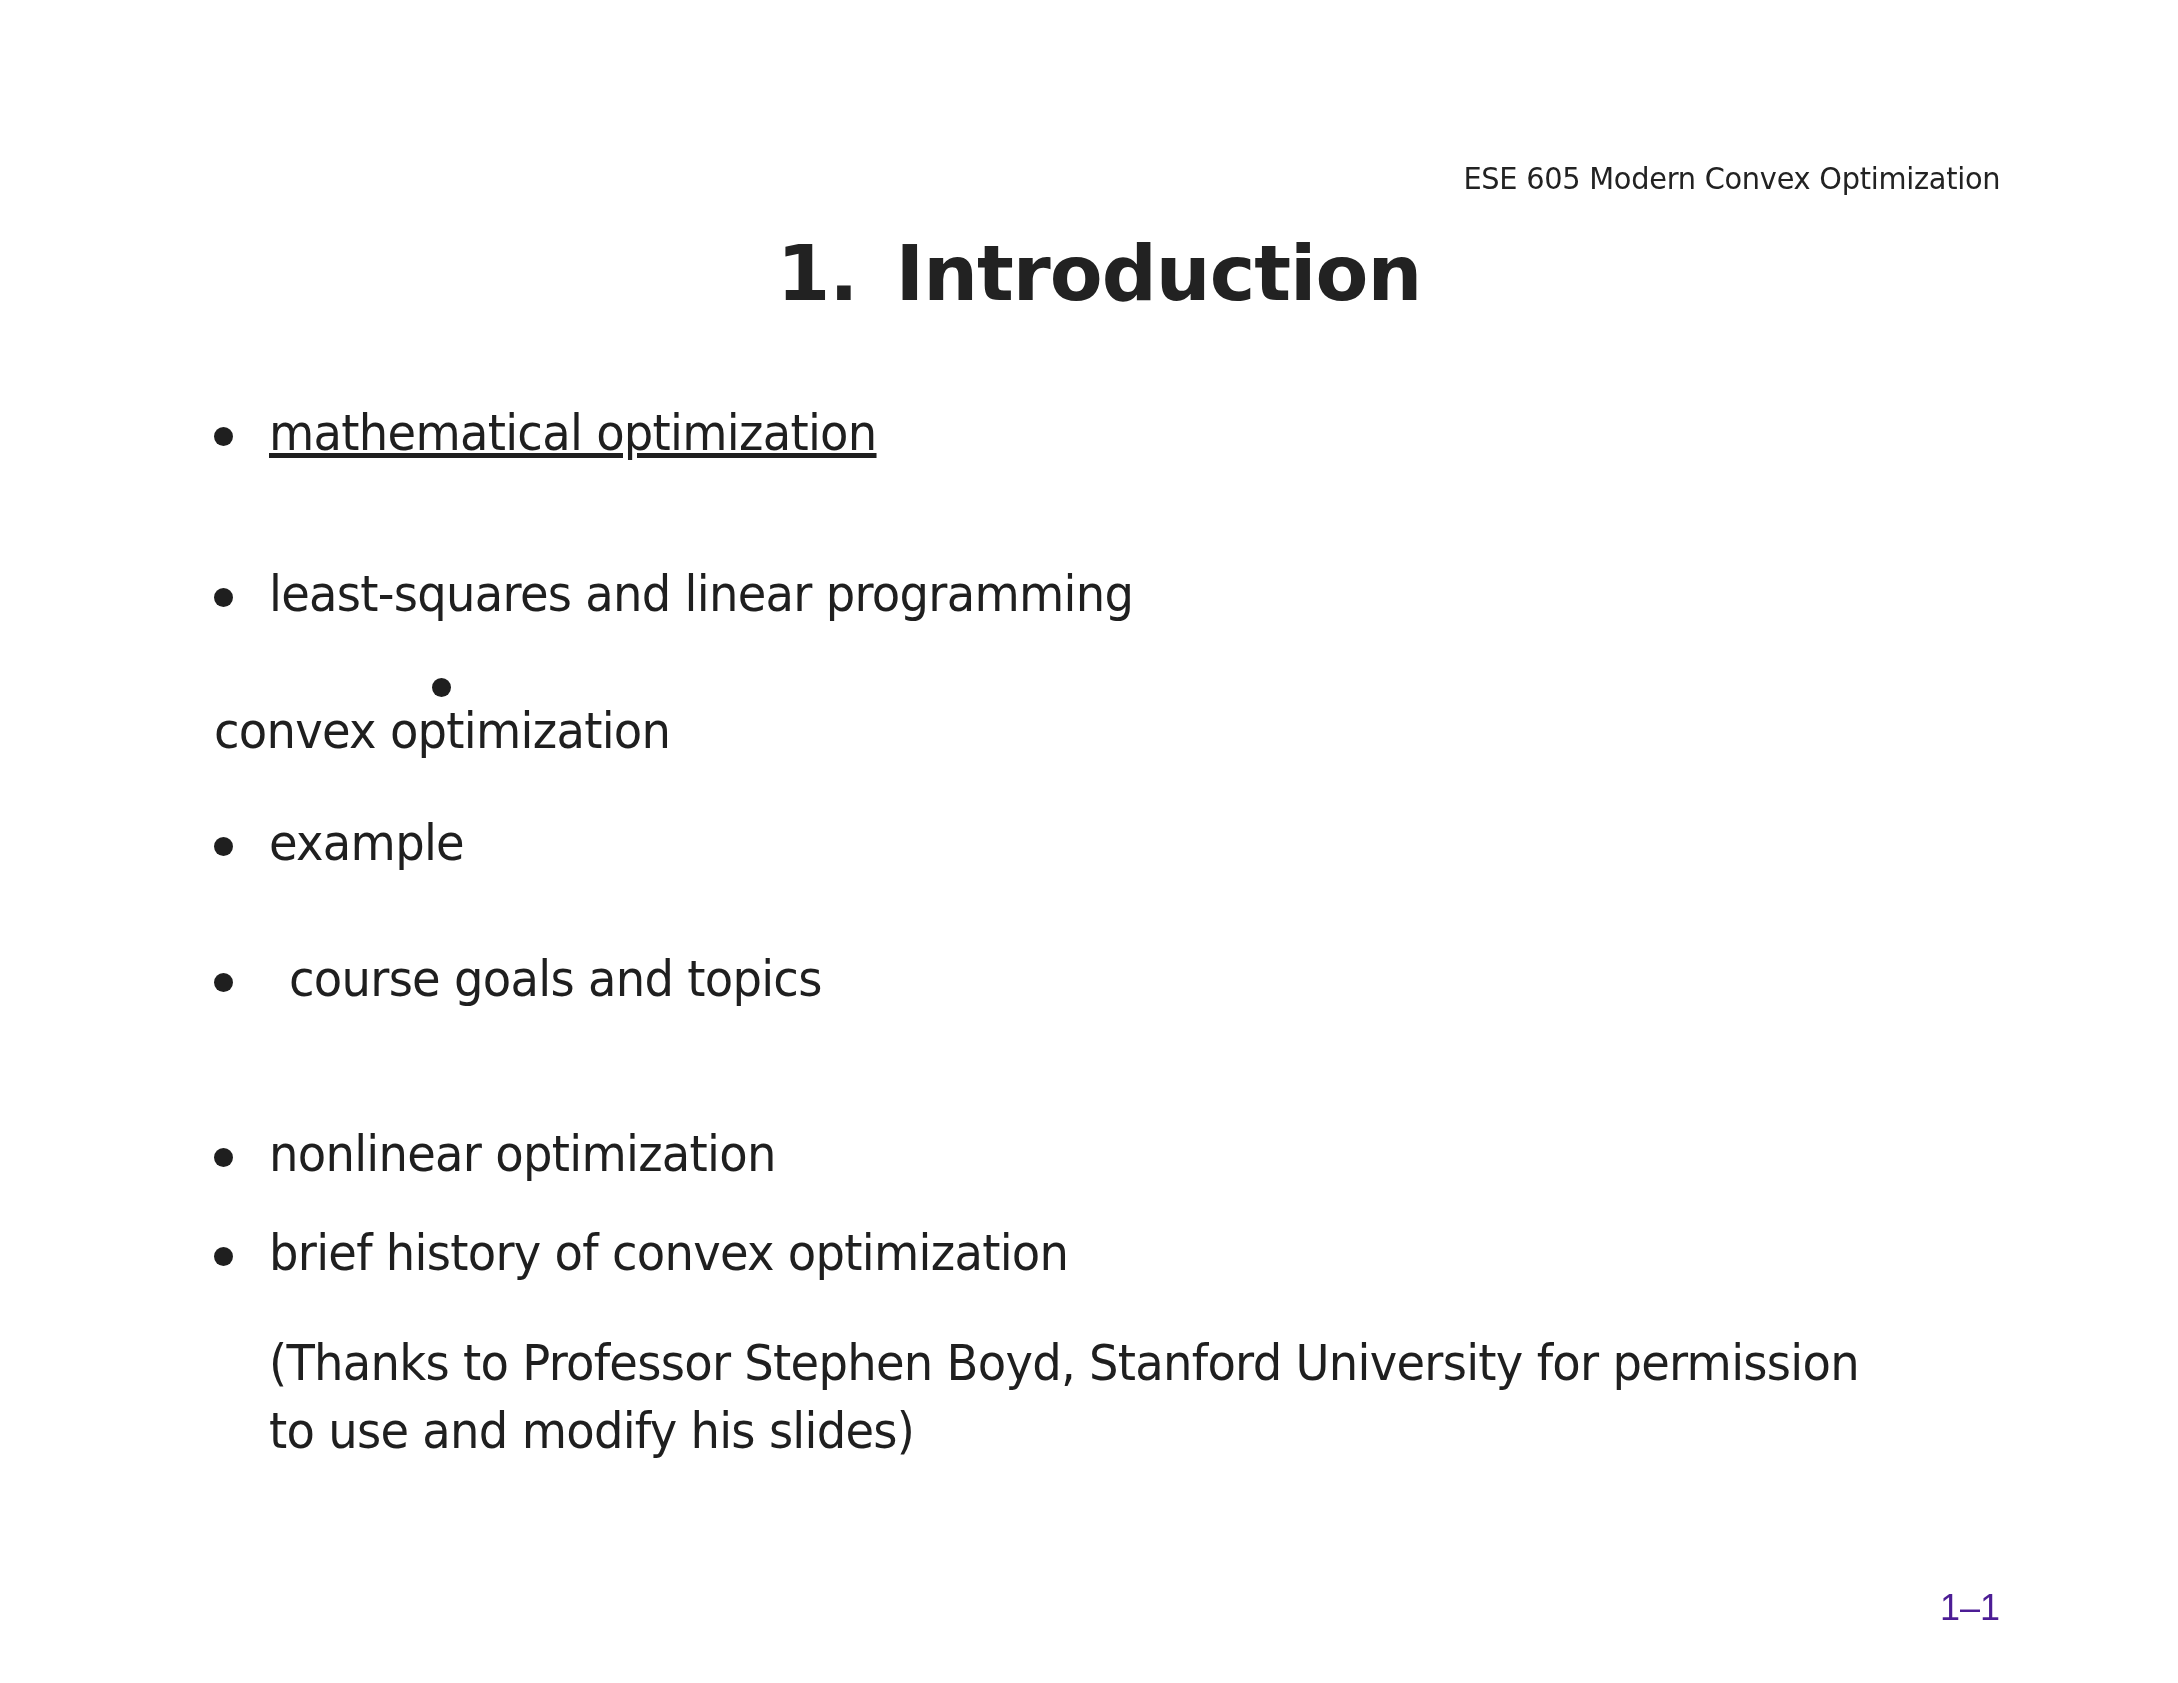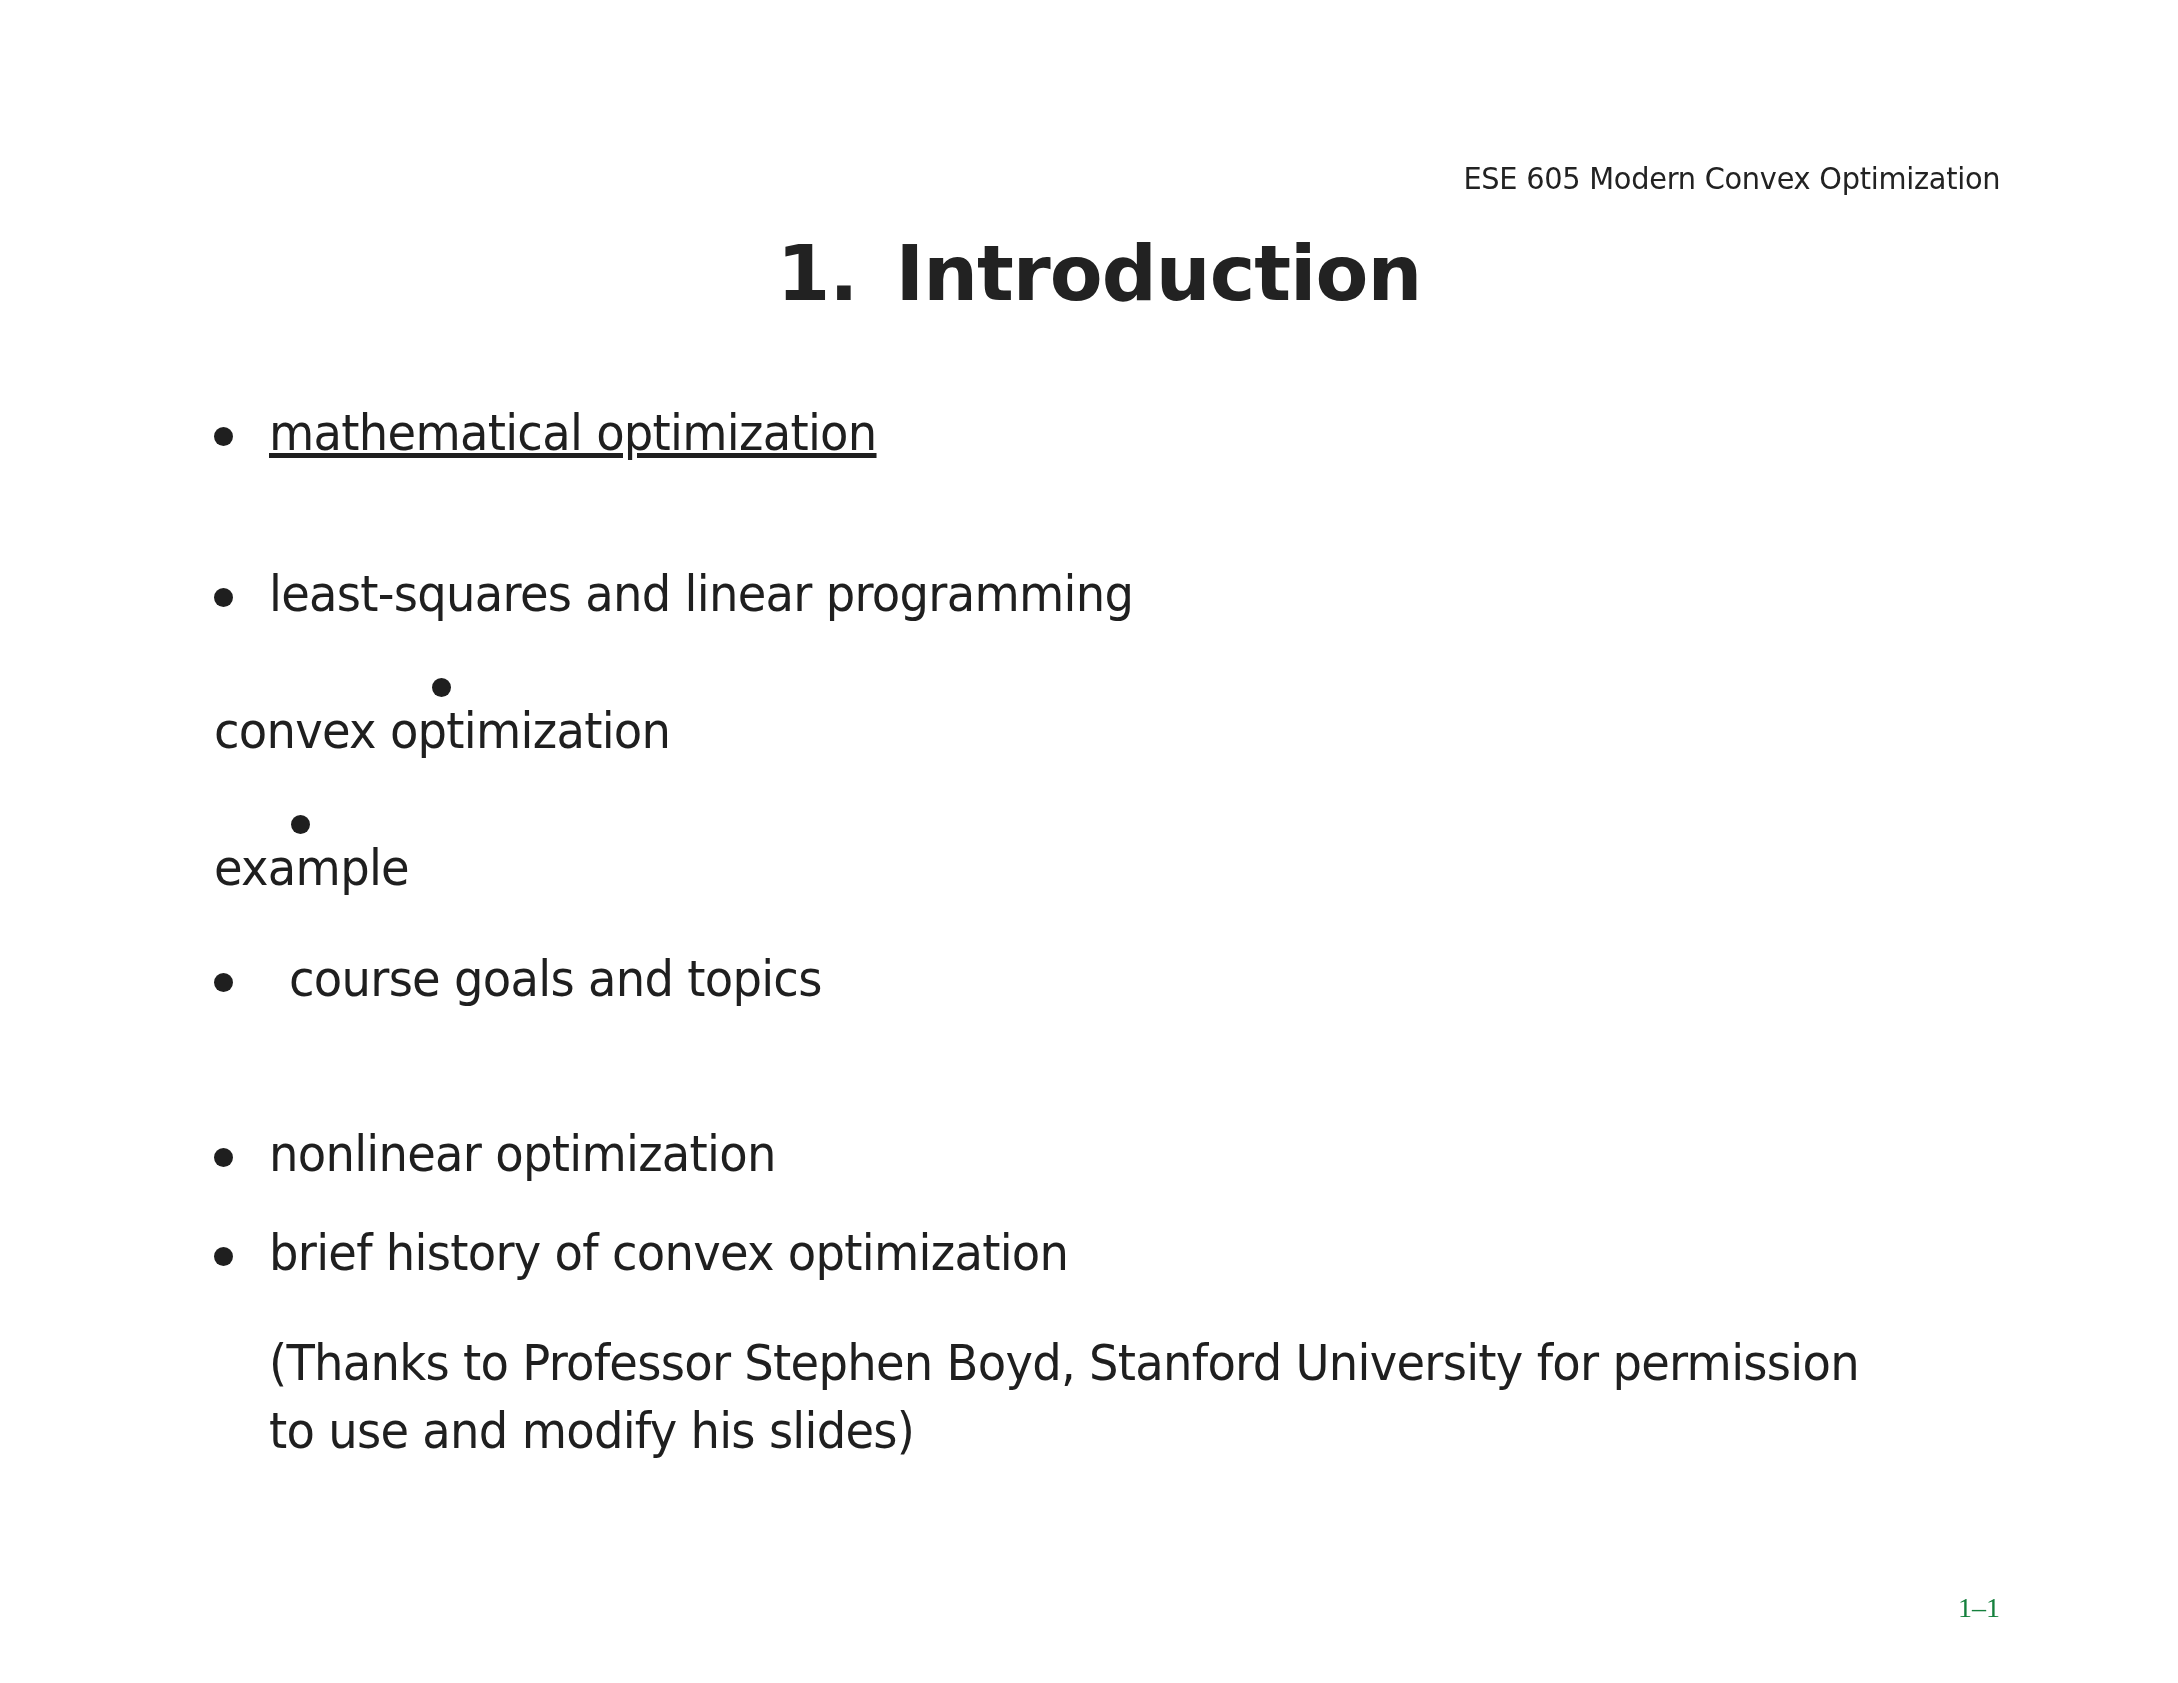--- a/index.html
+++ b/index.html
@@ -92,24 +92,24 @@
       color: #1f1f1f;
       letter-spacing: -0.8px;
       transform: scaleX(0.93);
       transform-origin: left top;
     }
     .note div { white-space: nowrap; }
     .page-number {
       position: absolute;
       right: 178px;
       top: 1588px;
-      font-family: Liberation Serif, serif;
-      font-size: 28px;
+      font-family: Liberation Sans, sans-serif;
+      font-size: 36px;
       line-height: 40px;
-      color: #15803d;
+      color: #4c1d95;
       white-space: nowrap;
     }
   </style>
 </head>
 <body>
 
 <div class="slide">
 
   <div class="course-header">ESE 605 Modern Convex Optimization</div>
 
@@ -123,21 +123,21 @@
       <span class="bullet-text">mathematical optimization</span>
     </li>
     <li class="bullet-item" style="top:560px;">
       <span class="bullet-dot"></span>
       <span class="bullet-text">least-squares and linear programming</span>
     </li>
     <li class="bullet-item" style="top:672px;flex-direction:column;">
       <span class="bullet-dot"></span>
       <span class="bullet-text">convex optimization</span>
     </li>
-    <li class="bullet-item" style="top:809px;flex-direction:column;">
+    <li class="bullet-item" style="top:809px;">
       <span class="bullet-dot"></span>
       <span class="bullet-text">example</span>
     </li>
     <li class="bullet-item" style="top:945px;gap:20px;">
       <span class="bullet-dot"></span>
       <span class="bullet-text">course goals and topics</span>
     </li>
     <li class="bullet-item" style="top:1120px;">
       <span class="bullet-dot"></span>
       <span class="bullet-text">nonlinear optimization</span>

